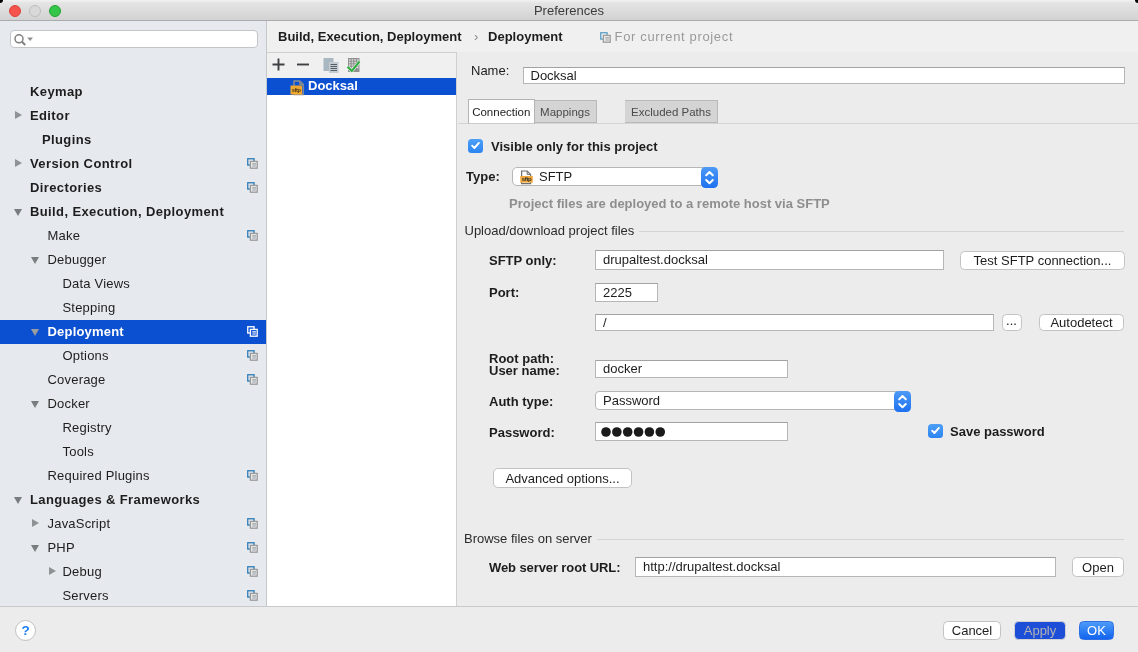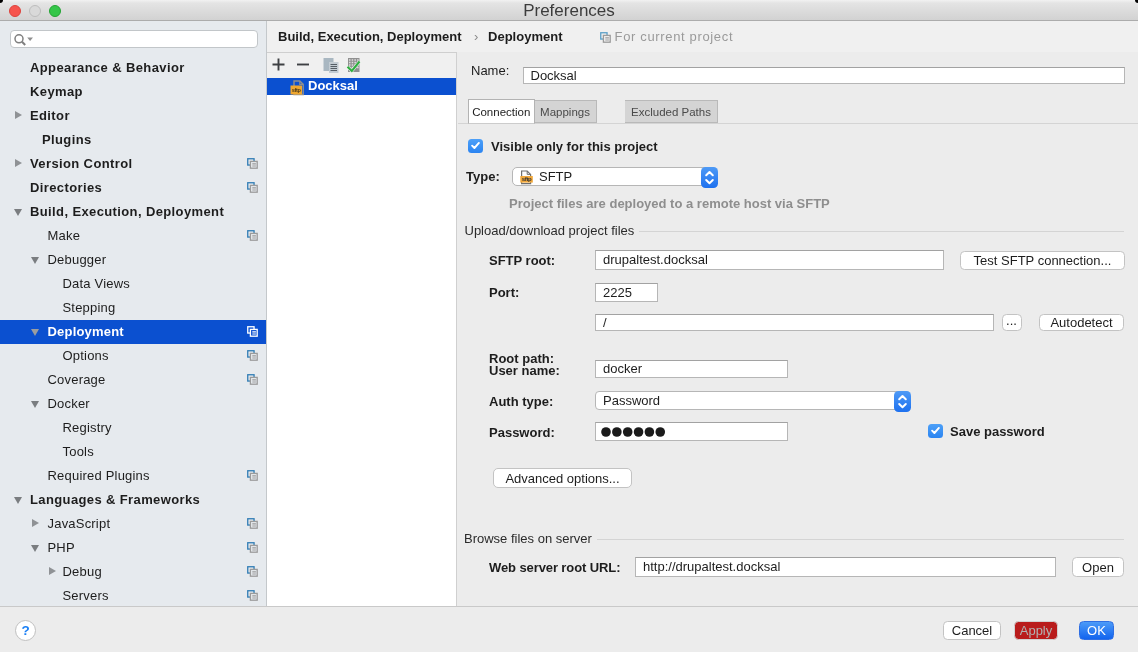--- a/index.html
+++ b/index.html
@@ -1,21 +1,21 @@
 <!DOCTYPE html>
 <html><head>
 <meta charset="utf-8">
 <style>
 *{margin:0;padding:0;box-sizing:border-box;}
 html,body{width:1138px;height:652px;}
 body{position:relative;font-family:"Liberation Sans",sans-serif;background:#ECECEC;overflow:hidden;color:#1d1d1d;}
 .abs{position:absolute;}
 
 #titlebar{left:0;top:0;width:1138px;height:21px;background:linear-gradient(#f2f2f2 0px,#e4e4e4 3px,#d2d2d2 100%);border-bottom:1px solid #acacac;}
-#title{left:0;top:0;width:1138px;height:20px;text-align:center;font-size:17px;line-height:21px;color:#3c3c3c;}
+#title{left:0;top:0;width:1138px;height:20px;text-align:center;font-size:13px;line-height:21px;color:#3c3c3c;}
 .tl{top:4.5px;width:12px;height:12px;border-radius:50%;}
 #tl-red{left:8.5px;background:#f6534c;border:0.5px solid #dd423c;}
 #tl-yel{left:28.5px;background:#d9d9d9;border:0.5px solid #bdbdbd;}
 #tl-grn{left:48.5px;background:#35c649;border:0.5px solid #23a433;}
 .corner{top:0;width:3px;height:3px;background:#000;}
 
 #sidebar{left:0;top:21px;width:267px;height:585px;background:#e6eaee;border-right:1px solid #c4c8cb;}
 #search{left:9.5px;top:8.5px;width:248px;height:18px;background:#fff;border:1px solid #c2c6c9;border-radius:4px;}
 .trow{left:0;width:266px;height:24px;line-height:24px;font-size:13px;letter-spacing:0.2px;white-space:nowrap;}
 .trow.b{font-weight:bold;letter-spacing:0.38px;}
@@ -60,23 +60,20 @@
 
 <div id="sidebar" class="abs">
   <div id="search" class="abs">
     <svg class="abs" style="left:1px;top:3px" width="26" height="14" viewBox="0 0 26 14">
       <circle cx="7" cy="4.8" r="4" fill="none" stroke="#7f7f7f" stroke-width="1.5"></circle>
       <line x1="10" y1="7.8" x2="13.2" y2="11" stroke="#7f7f7f" stroke-width="2"></line>
       <path d="M15.2 3.4 L21 3.4 L18.1 7 Z" fill="#8f8f8f"></path>
     </svg>
   </div>
   <div id="tree" class="abs" style="left:0;top:34.5px;width:266px;height:551px;">
-  <div class="abs trow b" style="top:0px;">
-        <span style="position:absolute;left:30px;">Appearance &amp; Behavior</span>
-      </div>
   <div class="abs trow b" style="top:24px;">
         <span style="position:absolute;left:30px;">Keymap</span>
       </div>
   <div class="abs trow b" style="top:48px;">
         <div class="abs arr-r" style="left:14.5px;"></div>
         <span style="position:absolute;left:30px;">Editor</span>
       </div>
   <div class="abs trow b" style="top:72px;">
         <span style="position:absolute;left:42px;">Plugins</span>
       </div>
@@ -262,21 +259,21 @@
   <div class="stepper">
         <svg width="17" height="21" viewBox="0 0 17 21" style="display:block;">
 <path d="M5.2 8.2 L8.5 5 L11.8 8.2" stroke="#fff" stroke-width="2" fill="none" stroke-linecap="round" stroke-linejoin="round"></path>
 <path d="M5.2 13 L8.5 16.2 L11.8 13" stroke="#fff" stroke-width="2" fill="none" stroke-linecap="round" stroke-linejoin="round"></path>
 </svg>
       </div>
 </div>
   <div class="abs lbl" style="left:51px;top:145px;height:13px;line-height:13px;color:#8e8e8e;font-weight:bold;">Project files are deployed to a remote host via SFTP</div>
   <div class="abs sect" style="left:6.5px;top:171px;">Upload/download project files</div>
   <div class="abs sline" style="left:181px;top:178.5px;width:485px;"></div>
-  <div class="abs lbl" style="left:31px;top:199px;height:19px;line-height:19px;font-weight:bold;">SFTP root:</div>
+  <div class="abs lbl" style="left:31px;top:199px;height:19px;line-height:19px;font-weight:bold;">SFTP only:</div>
   <div class="abs inp" style="left:137px;top:198px;width:349px;height:20px;line-height:18px;">drupaltest.docksal</div>
   <div class="abs btn" style="left:502px;top:199px;width:165px;height:19px;line-height:18px;">Test SFTP connection...</div>
   <div class="abs lbl" style="left:31px;top:231px;height:19px;line-height:19px;font-weight:bold;">Port:</div>
   <div class="abs inp" style="left:137px;top:231px;width:63px;height:19px;line-height:17px;">2225</div>
   <div class="abs lbl" style="left:31px;top:263px;height:19px;line-height:19px;font-weight:bold;margin-top:34px;">Root path:</div>
   <div class="abs inp" style="left:137px;top:262px;width:399px;height:17px;line-height:15px;">/</div>
   <div class="abs btn" style="left:543.5px;top:262px;width:20px;height:17px;line-height:11px;">...</div>
   <div class="abs btn" style="left:581px;top:261.5px;width:85px;height:17.5px;line-height:16.5px;">Autodetect</div>
   <div class="abs lbl" style="left:31px;top:309px;height:19px;line-height:19px;font-weight:bold;">User name:</div>
   <div class="abs inp" style="left:137px;top:308px;width:193px;height:17.5px;line-height:15.5px;">docker</div>
@@ -311,15 +308,15 @@
   <div class="abs sect" style="left:6px;top:479px;">Browse files on server</div>
   <div class="abs sline" style="left:139px;top:486.5px;width:527px;"></div>
   <div class="abs lbl" style="left:31px;top:506px;height:19px;line-height:19px;font-weight:bold;letter-spacing:-0.1px;">Web server root URL:</div>
   <div class="abs inp" style="left:177px;top:505px;width:421px;height:20px;line-height:18px;">http://drupaltest.docksal</div>
   <div class="abs btn" style="left:614px;top:505px;width:52px;height:20px;line-height:19px;">Open</div>
 </div>
 
 <div id="bottombar" class="abs">
   <div class="abs" style="left:15px;top:13px;width:21px;height:21px;border-radius:50%;background:#fff;border:1px solid #c0c0c0;text-align:center;line-height:20px;font-size:13.5px;font-weight:bold;color:#1a7ff5;">?</div>
   <div class="abs btn" style="left:943px;top:14px;width:58px;height:19px;line-height:18px;">Cancel</div>
-  <div class="abs btn" style="left:1014px;top:14px;width:44px;height:19px;line-height:18px;background:#b91c1c;border-color:#d2d2d2;color:#b2b2b2;">Apply</div>
+  <div class="abs btn" style="left:1014px;top:14px;width:52px;height:19px;line-height:18px;background:#1d4ed8;border-color:#d2d2d2;color:#b2b2b2;">Apply</div>
   <div class="abs btn" style="left:1079px;top:14px;width:35px;height:19px;line-height:18px;background:linear-gradient(#4c9bf8,#1264ee);border:1px solid #2f6fe3;color:#fff;">OK</div>
 </div>
 
 </body></html>

